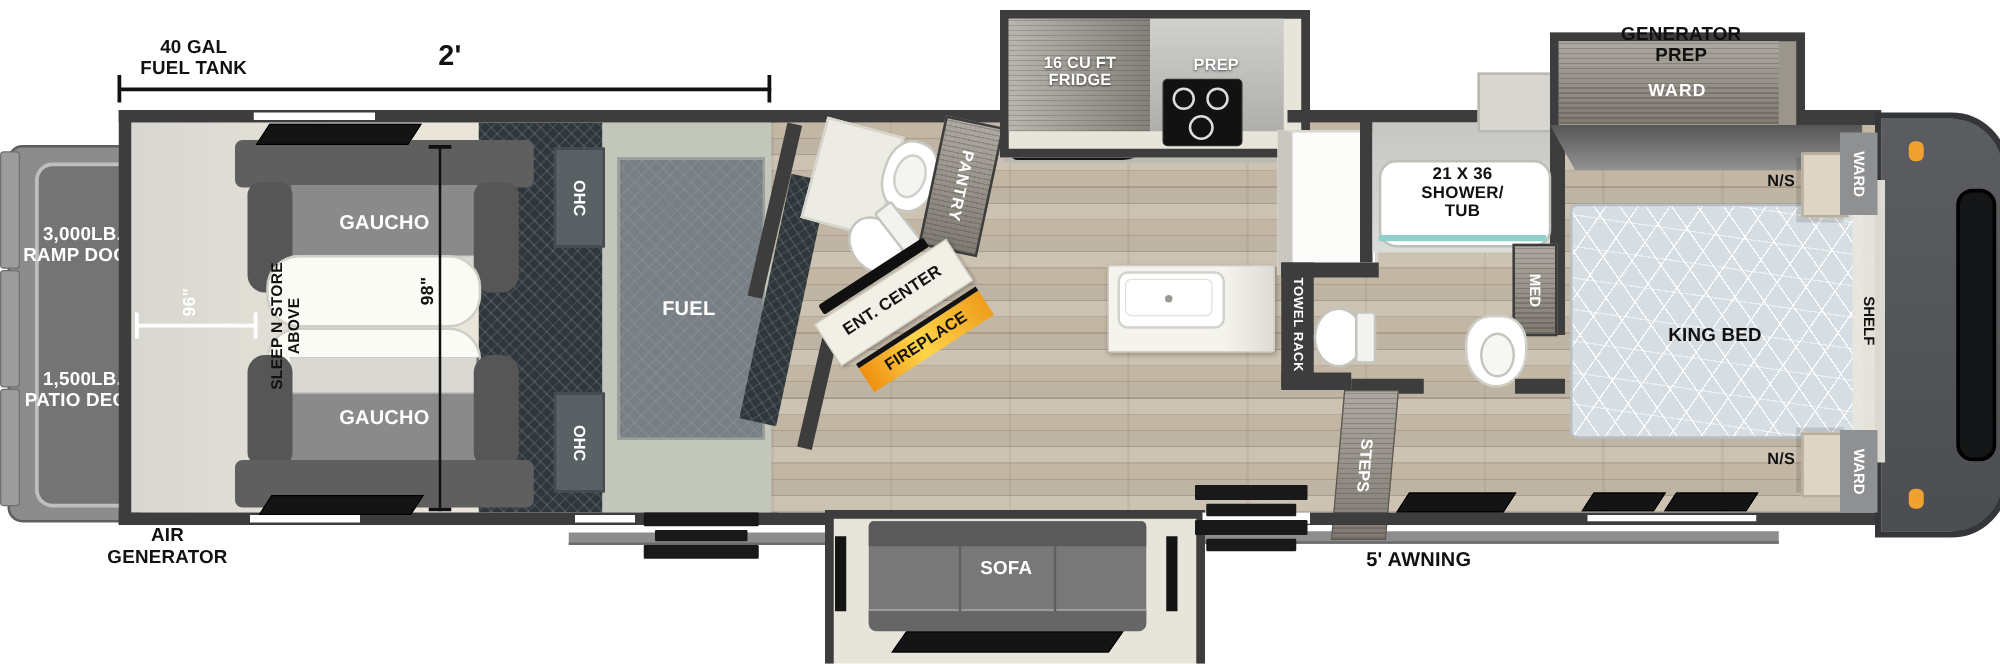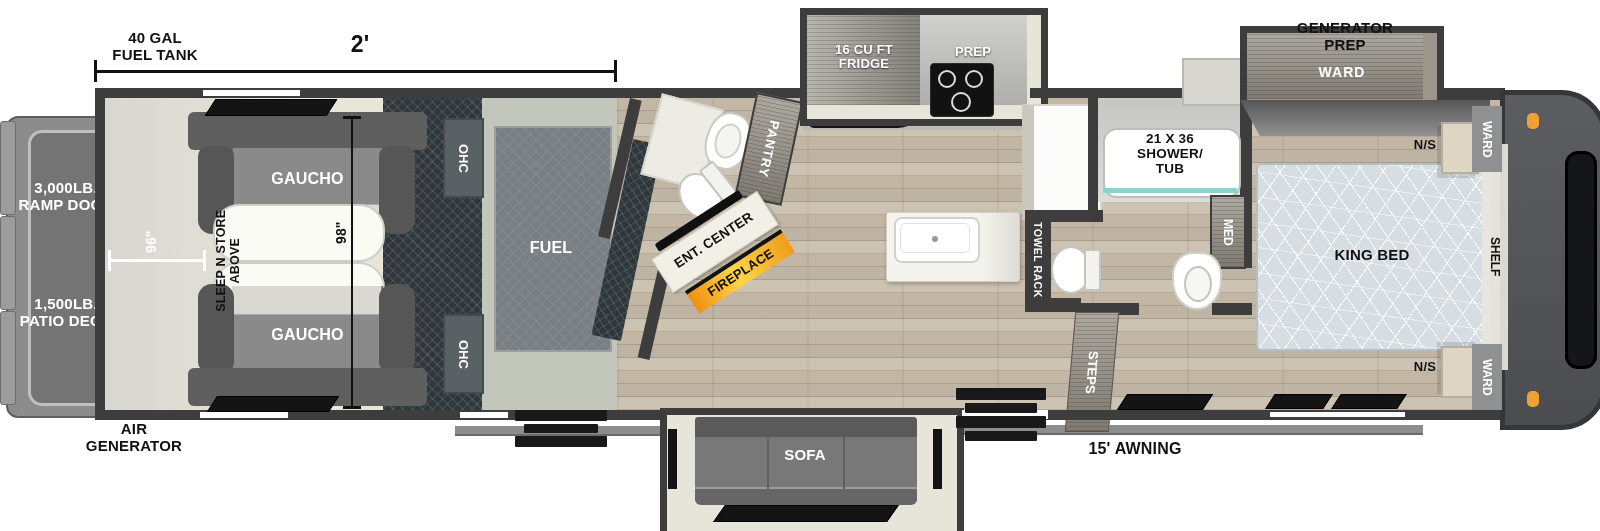--- a/index.html
+++ b/index.html
@@ -92,21 +92,21 @@
   <div class="gap" style="left:203px;top:90px;width:97px;height:6px;"></div>
   <div class="win" style="left:210px;top:99px;width:120px;height:15px;"></div>
   <div class="wall" style="left:95px;top:410px;width:527px;height:10px;"></div>
   <div class="gap" style="left:200px;top:412px;width:88px;height:6px;"></div>
   <div class="gap" style="left:460px;top:412px;width:48px;height:6px;"></div>
   <div class="win" style="left:212px;top:396px;width:120px;height:14px;"></div>
   <div class="wall" style="left:95px;top:88px;width:10px;height:332px;"></div>
 
   <div class="abs" style="left:455px;top:426px;width:230px;height:8px;background:#8d8d8d;border-bottom:2px solid #6b6b6b;"></div>
   <div class="abs" style="left:948px;top:425px;width:475px;height:8px;background:#8d8d8d;border-bottom:2px solid #6b6b6b;"></div>
-  <div class="lbl" style="left:1080px;top:440px;width:110px;font-size:16px;">15' AWNING</div>
+  <div class="lbl" style="left:1080px;top:440px;width:110px;font-size:16px;">5' AWNING</div>
 
   <div class="steps-out" style="left:515px;top:410px;width:92px;">
     <span style="height:11px;width:92px;"></span>
     <span style="height:9px;width:74px;margin-left:9px;"></span>
     <span style="height:11px;width:92px;"></span>
   </div>
 
   <div class="abs wood-floor" style="left:617px;top:98px;width:888px;height:312px;"></div>
 
   <div class="wall" style="left:617px;top:88px;width:185px;height:10px;"></div>
@@ -224,21 +224,21 @@
   <div class="slidebox cc" style="left:1240px;top:26px;width:190px;height:80px;background:#9b968c;">
     <div class="abs grain" style="left:0;top:0;width:176px;height:66px;"></div>
     <span class="lbl white" style="position:relative;font-size:14px;letter-spacing:1px;">WARD</span>
   </div>
   <div class="lbl" style="left:1285px;top:0;width:120px;font-size:15px;margin-top:20px;">GENERATOR
 PREP</div>
 
   <div class="abs" style="left:1240px;top:100px;width:250px;height:36px;background:linear-gradient(180deg,#565656,#929292);clip-path:polygon(0 0,100% 0,100% 100%,8% 100%);"></div>
 
   <div class="abs mattress" style="left:1256px;top:163px;width:232px;height:184px;border:2px solid #b6bfc6;border-radius:6px 0 0 6px;"></div>
-  <div class="lbl" style="left:1322px;top:247px;width:100px;font-size:15px;">KING BED</div>
+  <div class="lbl" style="left:1322px;top:261px;width:100px;font-size:15px;">KING BED</div>
 
   <div class="abs" style="left:1441px;top:122px;width:34px;height:48px;background:#ded5c4;border:2px solid #b7ae9d;box-shadow:-4px 4px 0 rgba(0,0,0,.12);"></div>
   <div class="lbl" style="left:1408px;top:138px;width:34px;font-size:13px;">N/S</div>
   <div class="abs" style="left:1441px;top:346px;width:34px;height:48px;background:#ded5c4;border:2px solid #b7ae9d;box-shadow:-4px -4px 0 rgba(0,0,0,.12);"></div>
   <div class="lbl" style="left:1408px;top:360px;width:34px;font-size:13px;">N/S</div>
 
   <div class="abs" style="left:1500px;top:90px;width:97px;height:330px;background:linear-gradient(180deg,#5b5d60,#4b4d50);border:5px solid #343639;border-radius:0 46px 46px 0;">
     <div class="abs" style="right:5px;top:56px;width:26px;height:212px;background:#151617;border:3px solid #000;border-radius:13px;"></div>
     <span class="abs" style="left:22px;top:18px;width:12px;height:16px;background:#f0a132;border-radius:5px;"></span>
     <span class="abs" style="left:22px;bottom:18px;width:12px;height:16px;background:#f0a132;border-radius:5px;"></span>

